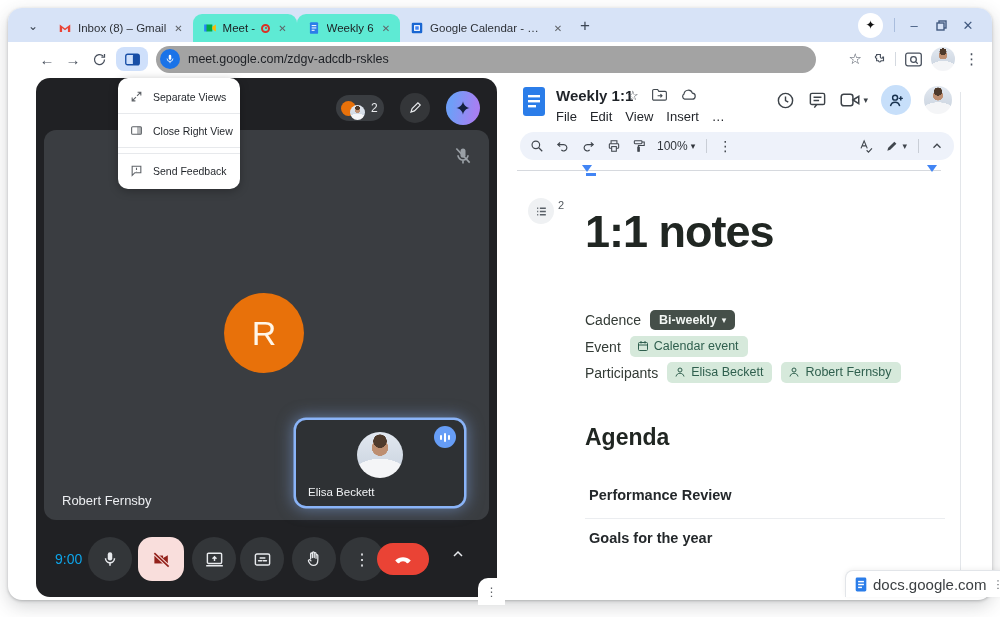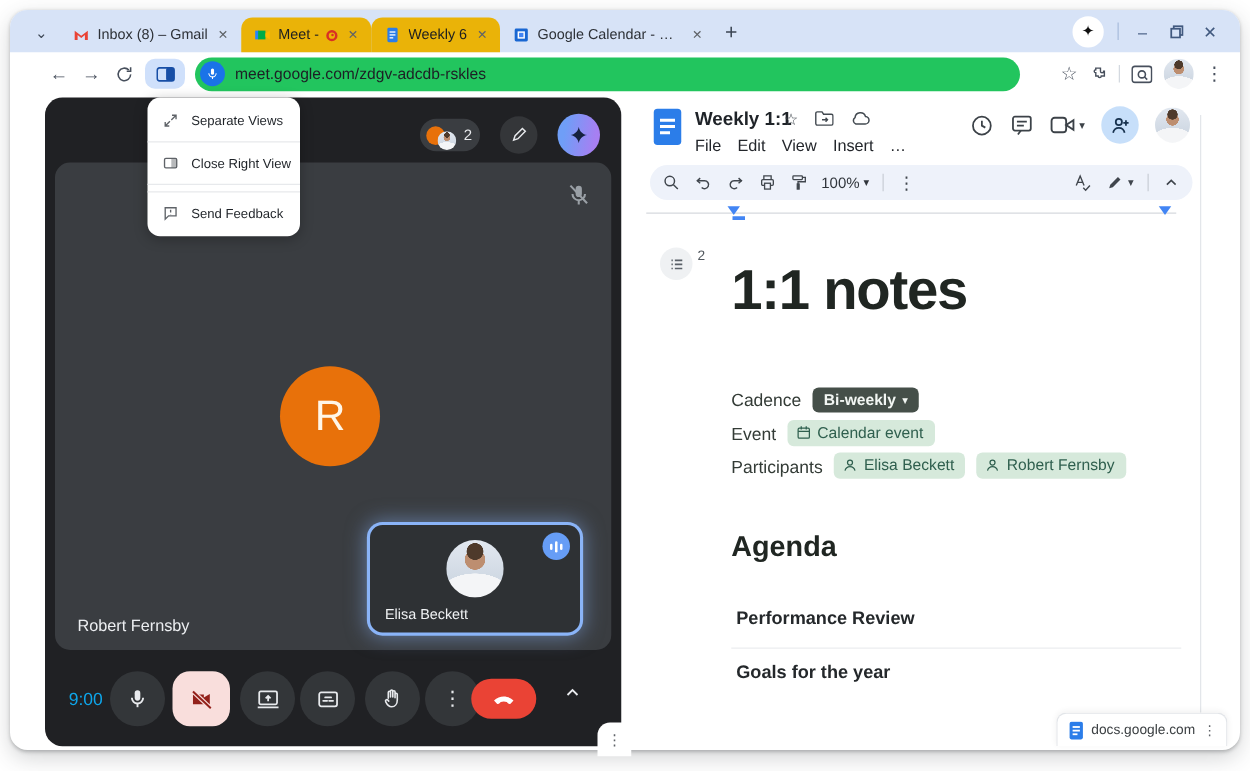--- a/index.html
+++ b/index.html
@@ -15,42 +15,42 @@
   .window { position:absolute; left:8px; top:8px; width:984px; height:592px;
     border-radius:14px; background:#fff;
     box-shadow:0 1px 3px rgba(60,64,67,.3), 0 6px 18px rgba(60,64,67,.22); }
 
   .tabstrip { position:absolute; left:0; top:0; width:100%; height:34px;
     background:#d7e3f7; border-radius:14px 14px 0 0; display:flex; align-items:flex-end; }
   .tab-chevron { width:22px; height:22px; margin:0 4px 5px 14px; border-radius:50%;
     color:#3c4654; font-size:12px; display:flex; align-items:center; justify-content:center; }
   .tab { height:28px; display:flex; align-items:center; gap:6px; padding:0 8px 0 10px;
     border-radius:9px 9px 0 0; font-size:11.5px; color:#2d3137; max-width:185px; }
-  .tab.active { background:#eab308; color:#1c1e21; }
+  .tab.active { background:#5eead4; color:#1c1e21; }
   .tab .lbl { white-space:nowrap; overflow:hidden; text-overflow:ellipsis; flex:1; }
   .tab .x { font-size:10px; color:#5f6368; padding:2px; }
   .favicon { width:14px; height:14px; flex:0 0 auto; }
   .rec-dot { width:9px; height:9px; border:2px solid #d93025; border-radius:50%;
     position:relative; flex:0 0 auto; }
   .rec-dot:after { content:""; position:absolute; left:1.5px; top:1.5px; width:2px; height:2px;
     background:#d93025; border-radius:50%; }
   .new-tab { font-size:17px; color:#3c4654; margin:0 0 6px 8px; }
   .strip-right { margin-left:auto; display:flex; align-items:center; height:34px; padding-right:16px; gap:11px; }
   .sparkle-pill { width:25px; height:25px; border-radius:50%; background:#fff;
     display:flex; align-items:center; justify-content:center; font-size:12px; color:#111; }
   .vsep { width:1px; height:14px; background:#a9bddd; }
   .winctl { color:#41597f; font-size:13px; display:flex; align-items:center; justify-content:center; width:16px; }
 
   .toolbar { position:absolute; left:0; top:34px; width:100%; height:34px; background:#fff;
     display:flex; align-items:center; }
   .nav-ico { width:26px; height:26px; display:flex; align-items:center; justify-content:center;
     font-size:15px; color:#474f5c; }
   .split-pill { width:32px; height:24px; border-radius:8px; background:#cfe0fb;
     display:flex; align-items:center; justify-content:center; margin:0 4px; }
-  .omnibox { width:660px; height:27px; border-radius:14px; background:#22c55e;
+  .omnibox { width:660px; height:27px; border-radius:14px; background:#a3a3a3;
     display:flex; align-items:center; padding-left:4px; margin-left:4px; }
   .mic-badge { width:20px; height:20px; border-radius:50%; background:#1a73e8;
     display:flex; align-items:center; justify-content:center; }
   .url { font-size:12.5px; color:#1d2025; margin-left:8px; }
   .tb-right { margin-left:auto; display:flex; align-items:center; gap:9px; padding-right:13px; }
   .tb-ico { color:#474f5c; font-size:15px; display:flex; align-items:center; justify-content:center; }
 
   
   .photo { border-radius:50%; background:
     radial-gradient(circle at 50% 20%, #4e3a2b 0 15%, rgba(0,0,0,0) 16%),
@@ -131,21 +131,21 @@
   .chip { background:#d6e9db; color:#2f5f4e; font-size:12.5px; padding:3px 9px 4px 7px;
     border-radius:5px; display:flex; align-items:center; gap:5px; }
   .doc-h2 { position:absolute; left:80px; top:346px; font-size:23px; font-weight:600; color:#202622; }
   .doc-item { position:absolute; left:84px; font-size:14.5px; font-weight:bold; color:#24282b; }
   .doc-div { position:absolute; left:80px; top:440px; width:360px; height:1px; background:#ebedf0; }
   .scroll-line { position:absolute; left:455px; top:14px; width:1px; height:478px; background:#e3e6ea; }
   .site-badge { position:absolute; left:340px; top:492px; height:27px; background:#fff;
     border:1px solid #e2e5e9; border-bottom:none; border-radius:8px 8px 0 0;
     box-shadow:0 -1px 5px rgba(0,0,0,.06); display:flex; align-items:center; gap:6px;
     padding:0 8px 0 9px; z-index:5; }
-  .site-badge .t { font-size:11px; color:#3c4043;text-align:center; }
+  .site-badge .t { font-size:15px; color:#3c4043;text-align:center; }
   svg { display:block; }
 </style>
 </head>
 <body>
 
 <div class="window">
 
   <div class="tabstrip">
     <div class="tab-chevron">⌄</div>
 

